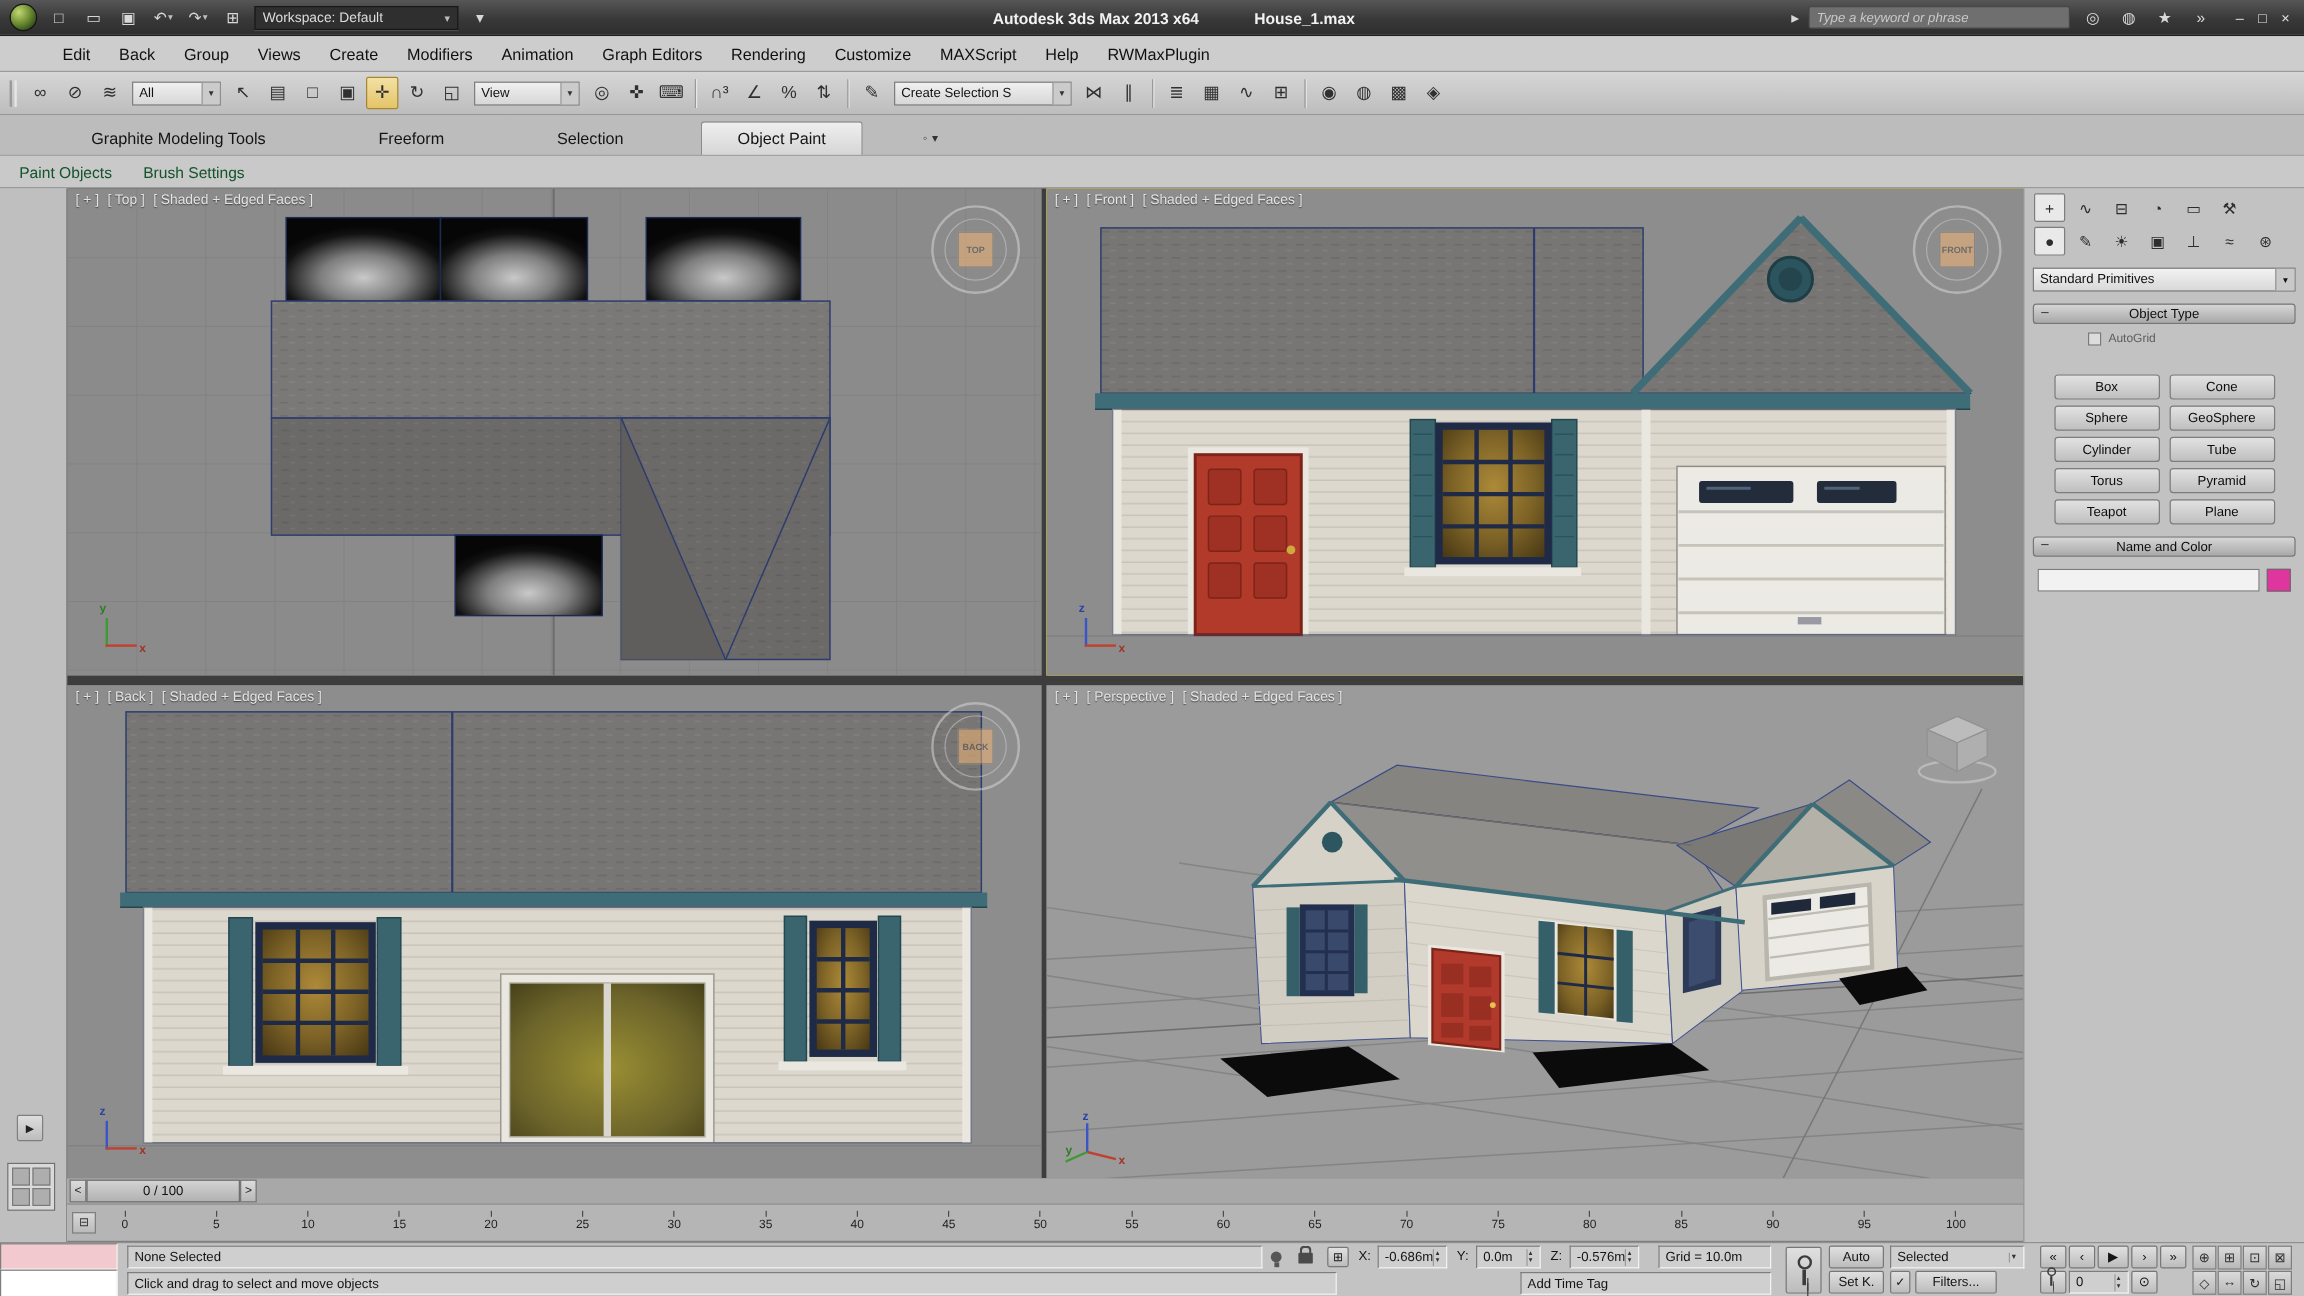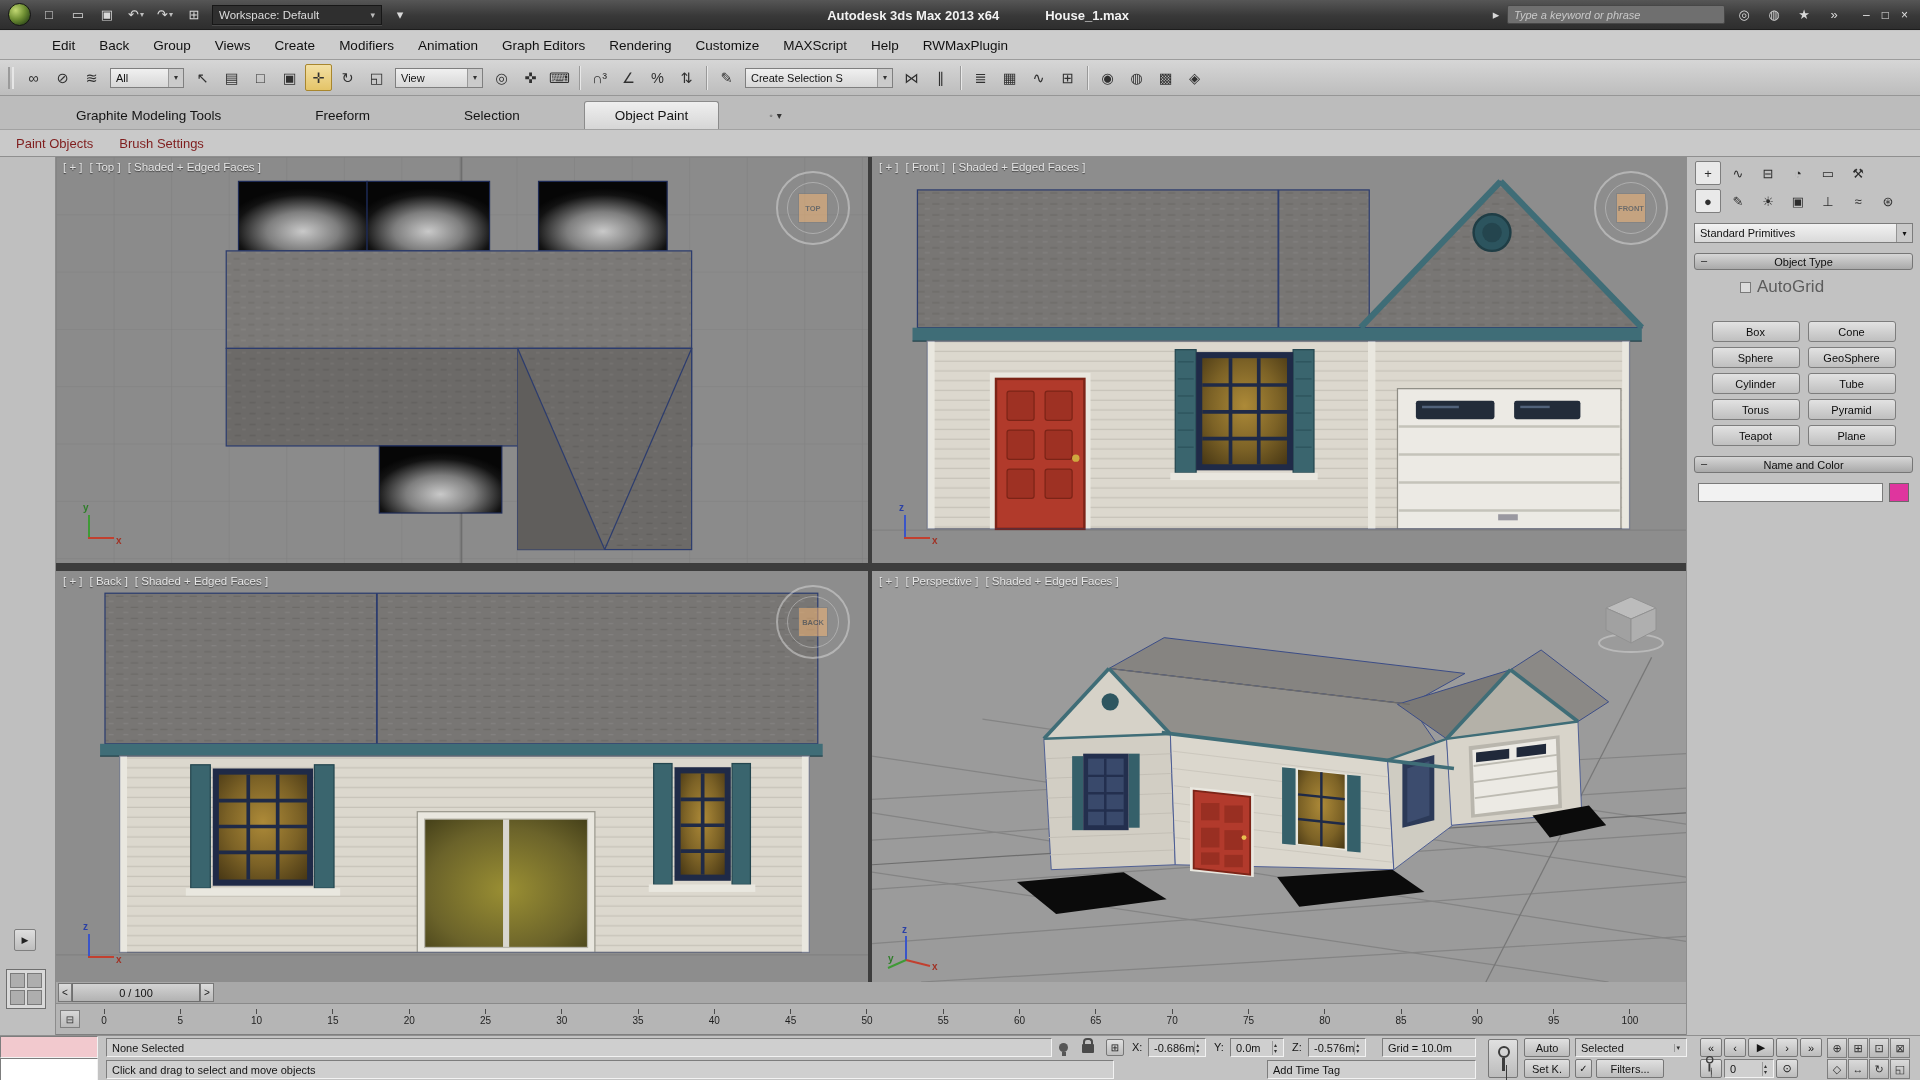--- a/index.html
+++ b/index.html
@@ -52,21 +52,21 @@
   
   .ribbon-tabs{position:absolute;left:0;top:96px;width:1920px;height:34px;background:#bcbcbc;
     display:flex;align-items:flex-end;padding-left:46px;border-bottom:1px solid #a2a2a2;}
   .rtab{padding:6px 30px;font-size:13.5px;color:#141414;margin-right:34px;}
   .rtab.active{background:linear-gradient(#efefef,#d6d6d6);border:1px solid #8b8b8b;border-bottom:none;
     border-radius:3px 3px 0 0;}
   .rib-toggle{display:flex;align-items:center;gap:4px;margin-left:16px;margin-bottom:8px;
     color:#333;font-size:10px;}
   .ribbon-panels{position:absolute;left:0;top:130px;width:1920px;height:27px;background:#c9c9c9;
     border-bottom:1px solid #8f8f8f;display:flex;align-items:center;padding-left:16px;gap:26px;}
-  .rpanel{font-size:13px;color:#7f1d1d;}
+  .rpanel{font-size:13px;color:#14532d;}
 
   
   .left-strip{position:absolute;left:0;top:157px;width:56px;height:878px;background:#bfbfbf;
     border-right:1px solid #8c8c8c;}
   .strip-arrow{position:absolute;left:14px;top:772px;width:22px;height:22px;
     background:linear-gradient(#dedede,#bdbdbd);border:1px solid #7f7f7f;border-radius:2px;
     display:flex;align-items:center;justify-content:center;font-size:9px;color:#222;}
   .layout-btn{position:absolute;left:6px;top:812px;width:40px;height:40px;background:#d9d9d9;
     border:1px solid #6f6f6f;display:grid;grid-template-columns:1fr 1fr;grid-template-rows:1fr 1fr;gap:2px;padding:3px;}
   .layout-btn i{background:#aeaeae;border:1px solid #7b7b7b;}
@@ -101,21 +101,21 @@
   .cp-ic.active{background:#e9e9e9;border:1px solid #7e7e7e;}
   .cp-dd{margin:10px 7px 0 7px;height:20px;background:linear-gradient(#f2f2f2,#d9d9d9);
     border:1px solid #7c7c7c;display:flex;align-items:center;font-size:11px;padding-left:5px;color:#111;}
   .cp-dd .arr{margin-left:auto;width:16px;height:100%;background:#c9c9c9;border-left:1px solid #949494;
     display:flex;align-items:center;justify-content:center;font-size:8px;}
   .rollout{margin:10px 7px 0 7px;}
   .roll-head{height:17px;background:linear-gradient(#d6d6d6,#a9a9a9);border:1px solid #767676;
     border-radius:3px;display:flex;align-items:center;justify-content:center;position:relative;
     font-size:11px;color:#0d0d0d;}
   .roll-head .minus{position:absolute;left:6px;top:0;font-size:11px;color:#222;}
-  .autogrid{display:flex;align-items:center;gap:6px;margin:7px 0 0 46px;font-size:17px;color:#5c5c5c;}
+  .autogrid{display:flex;align-items:center;gap:6px;margin:7px 0 0 46px;font-size:10px;color:#5c5c5c;}
   .chk{width:11px;height:11px;background:#dcdcdc;border:1px solid #7a7a7a;}
   .ot-grid{display:grid;grid-template-columns:88px 88px;gap:5px 8px;justify-content:center;margin-top:24px;}
   .otbtn{height:21px;background:linear-gradient(#e2e2e2,#bfbfbf);border:1px solid #7d7d7d;border-radius:3px;
     font-size:11px;color:#0c0c0c;display:flex;align-items:center;justify-content:center;}
   .nc-row{display:flex;gap:6px;margin:10px 4px 0 4px;align-items:center;}
   .name-input{flex:1;height:19px;background:#f2f2f2;border:1px solid #7a7a7a;font-size:11px;padding:0 4px;outline:none;}
   .swatch{width:20px;height:19px;border:1px solid #6a6a6a;}
 
   
   .ts-row{position:absolute;left:56px;top:982px;width:1630px;height:22px;background:#a8a8a8;

